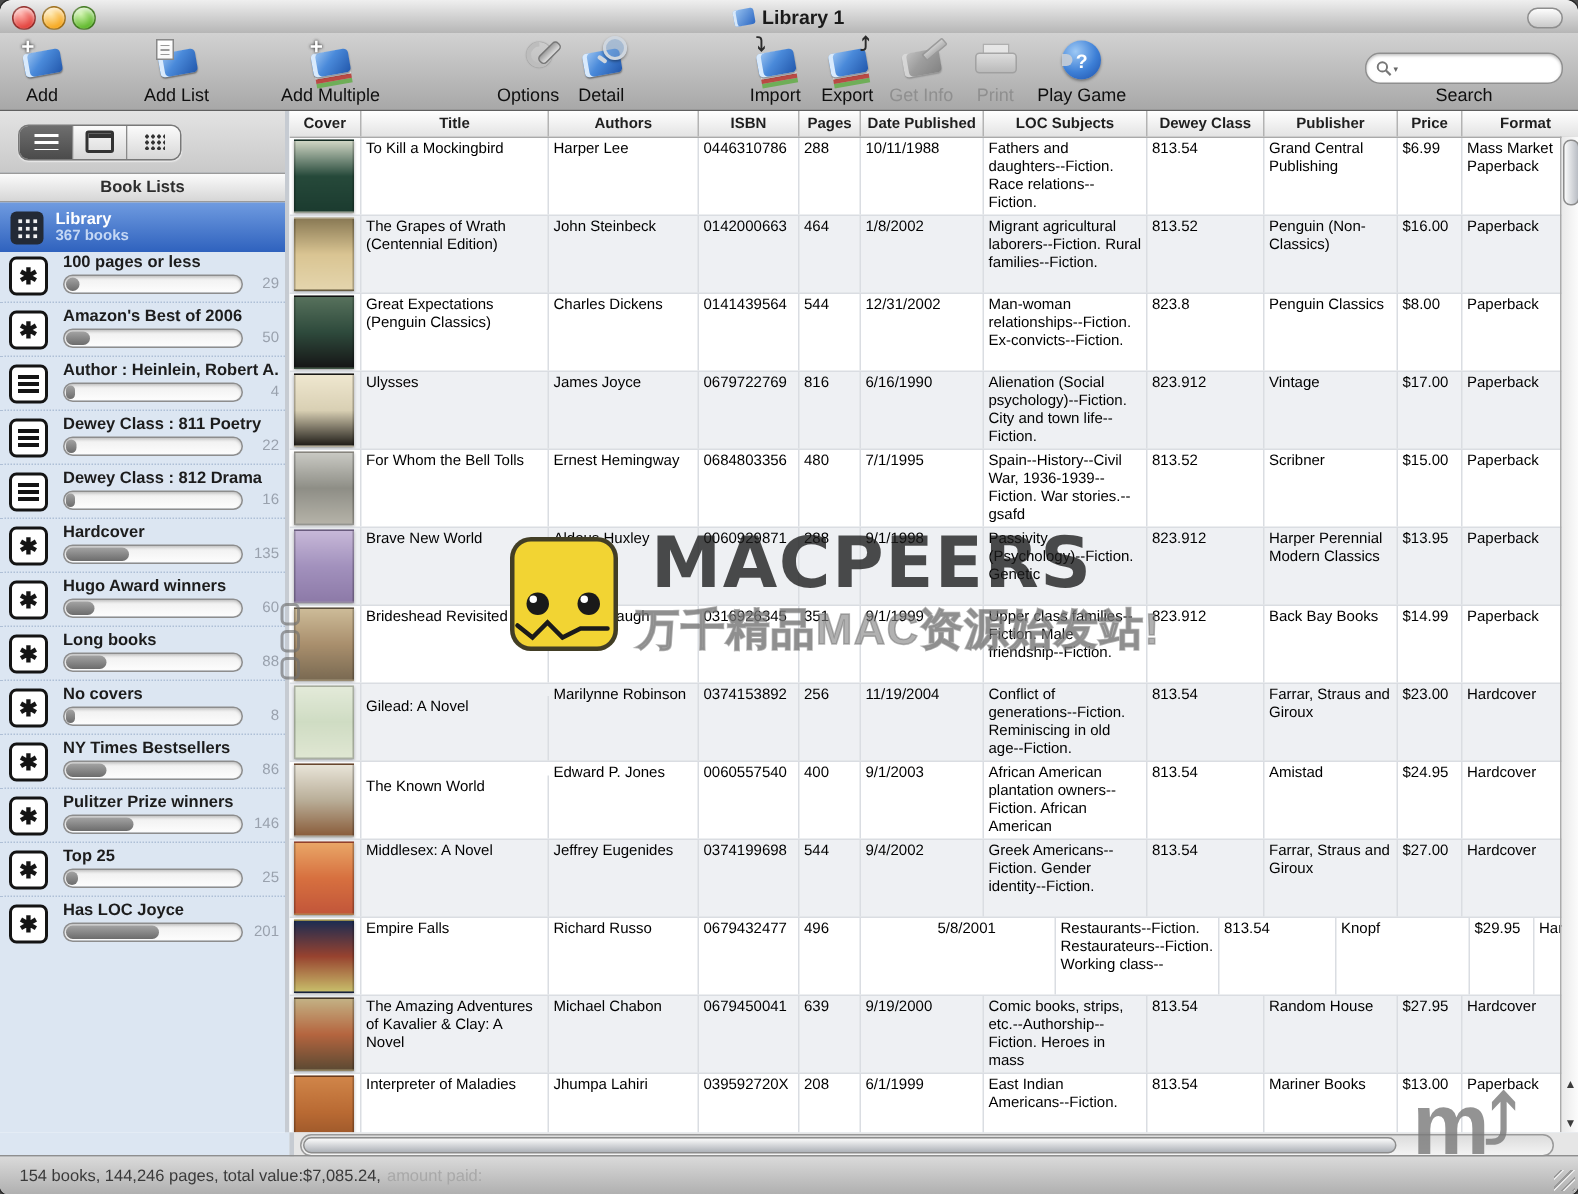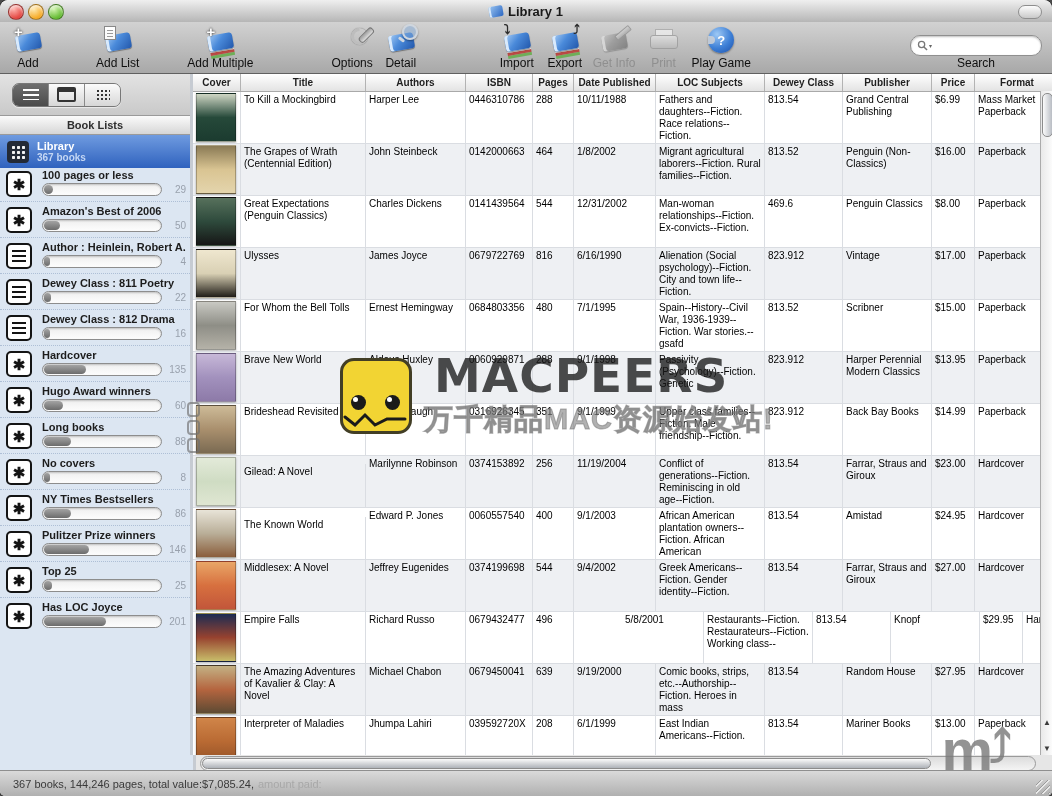--- a/index.html
+++ b/index.html
@@ -451,21 +451,21 @@
           <div class="trow">
             <div class="td" style="width: 48px; padding: 0px;">
               <div class="coverbox" style="background: linear-gradient(rgb(87, 113, 92), rgb(46, 74, 60), rgb(22, 22, 22));"></div>
             </div>
             <div class="td" style="width: 125px;">Great Expectations (Penguin Classics)</div>
             <div class="td" style="width: 100px;">Charles Dickens</div>
             <div class="td" style="width: 67px;">0141439564</div>
             <div class="td" style="width: 41px;">544</div>
             <div class="td" style="width: 82px;">12/31/2002</div>
             <div class="td" style="width: 109px;">Man-woman relationships--Fiction. Ex-convicts--Fiction.</div>
-            <div class="td" style="width: 78px;">469.6</div>
+            <div class="td" style="width: 78px;">823.8</div>
             <div class="td" style="width: 89px;">Penguin Classics</div>
             <div class="td" style="width: 43px;">$8.00</div>
             <div class="td" style="width: 85px;">Paperback</div>
           </div>
           <div class="trow alt">
             <div class="td" style="width: 48px; padding: 0px;">
               <div class="coverbox" style="background: linear-gradient(rgb(239, 231, 207), rgb(217, 208, 180), rgb(32, 29, 24));"></div>
             </div>
             <div class="td" style="width: 125px;">Ulysses</div>
             <div class="td" style="width: 100px;">James Joyce</div>
@@ -626,21 +626,21 @@
 
   <div class="hscrollrow">
     <div class="right">
       <div class="htrack">
         <div class="hthumb"></div>
       </div>
     </div>
   </div>
 
   <div class="statusbar">
-    <span class="status-main">367 books, 144,246 pages, total value:$7,085.24,</span>
+    <span class="status-main">154 books, 144,246 pages, total value:$7,085.24,</span>
     <span class="status-dim">amount paid:</span>
     <div class="grip"></div>
   </div>
 
   <div class="wm wm-icon">
     <div class="wm-eye" style="left:8px;top:34px;"></div>
     <div class="wm-eye" style="left:42px;top:34px;"></div>
     <svg width="66" height="18" style="position:absolute;left:0;bottom:2px;" viewBox="0 0 66 18">
         <polyline points="2,6 12,14 22,4 32,14 44,8 62,8" fill="none" stroke="#1a1a1a" stroke-width="3" stroke-linecap="round"></polyline>
       </svg>

